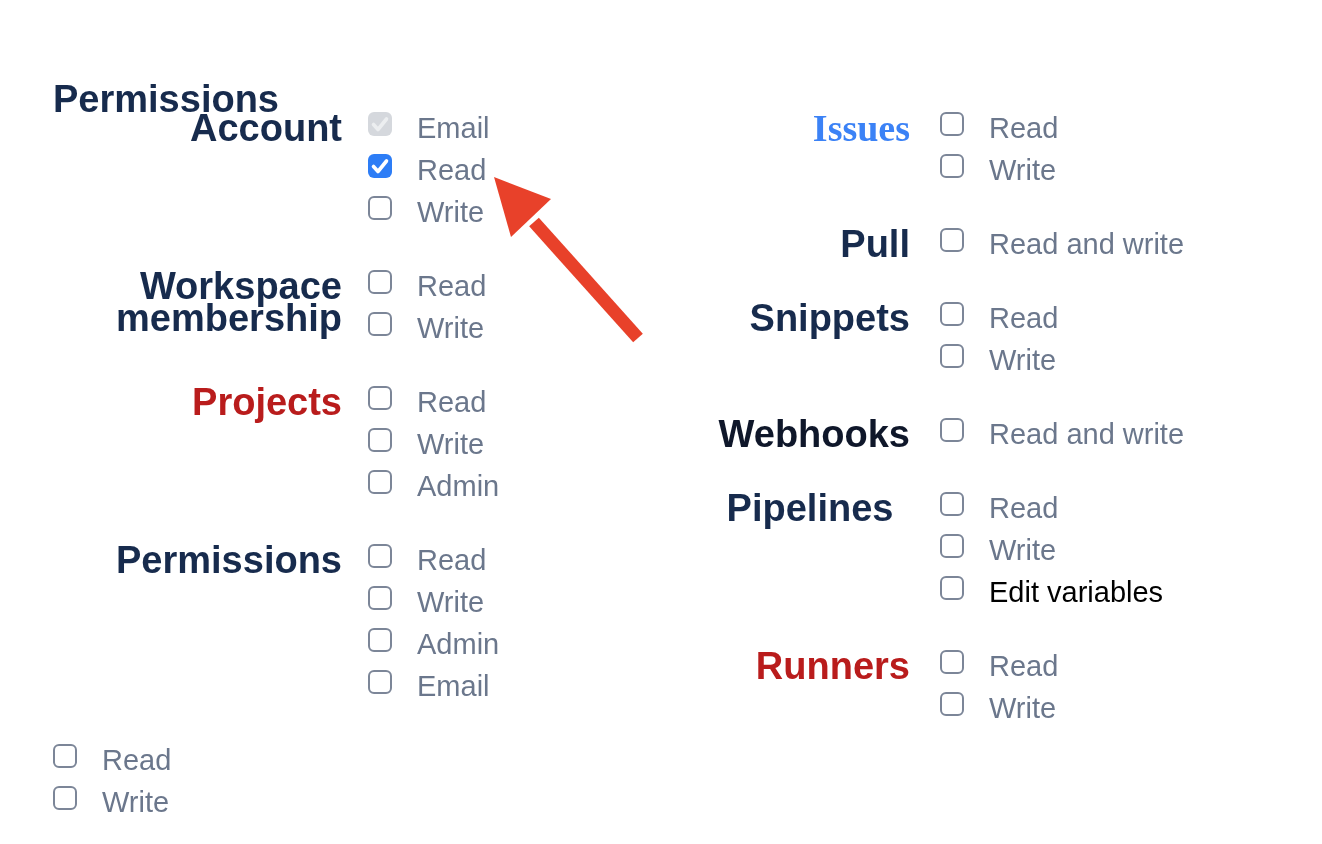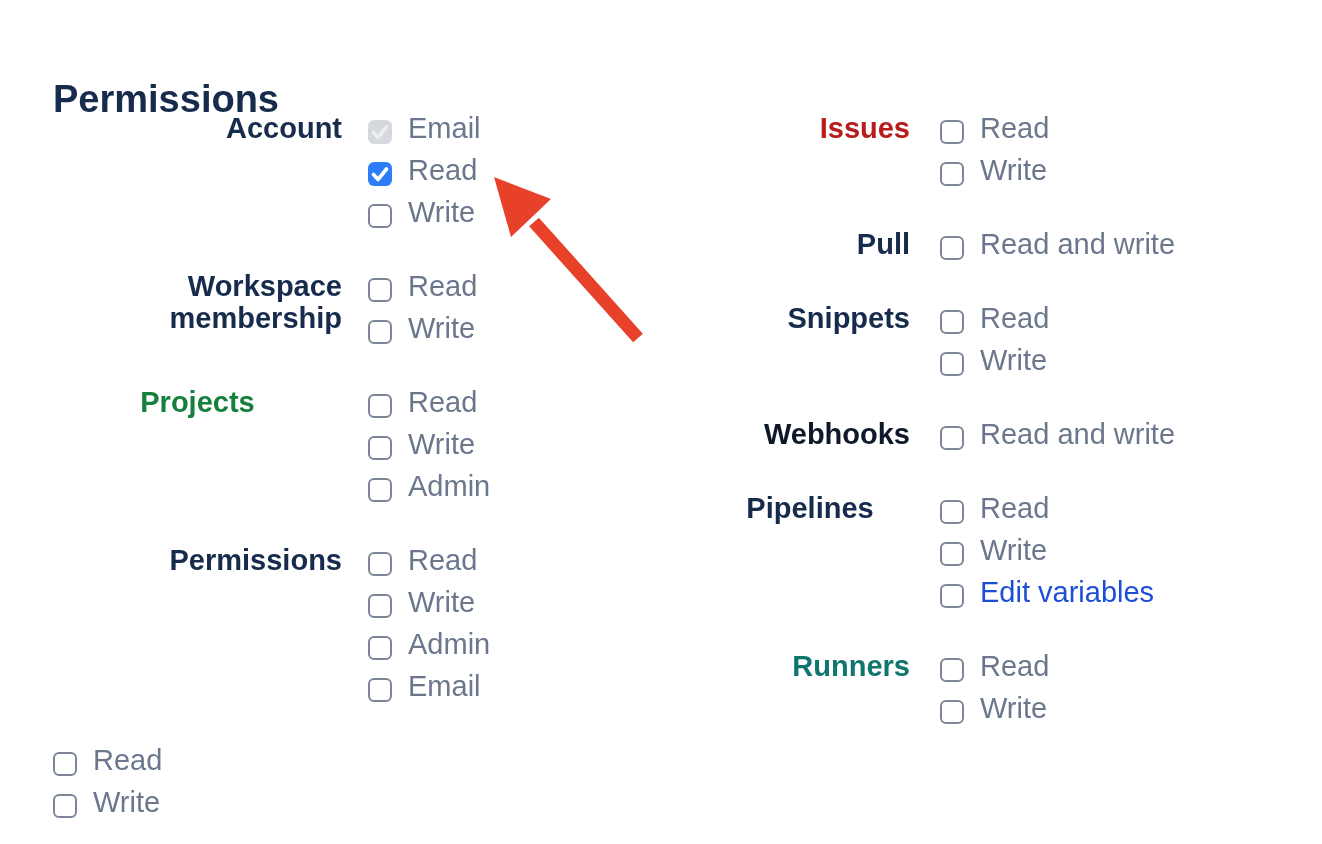--- a/index.html
+++ b/index.html
@@ -34,35 +34,36 @@
   .perm-group {
     display: flex;
     align-items: flex-start;
     margin-bottom: 42px;
   }
   .col-left  .perm-group .group-label { width: 289px; margin-right: 26px; }
   .col-right .perm-group .group-label { width: 200px; margin-right: 30px; }
   .group-label {
     flex: none;
     text-align: right;
-    font-size: 29px;
+    font-size: 38px;
     font-weight: 700;
     color: #172B4D;
     line-height: 32px;
   }
   .options {
     display: flex;
     flex-direction: column;
     gap: 10px;
   }
   .option-row {
     display: flex;
-    align-items: flex-end;
+    align-items: flex-start;
     height: 32px;
     cursor: pointer;
+    gap: 9px;
   }
   .checkbox {
     flex: none;
     width: 24px;
     height: 24px;
     border-radius: 6px;
     box-sizing: border-box;
     margin-right: 16px;
     position: relative;
   }
@@ -139,21 +140,21 @@
             <span class="checkbox unchecked" style="border-color: rgb(124, 134, 152);"></span>
             <span class="option-label" style="color: rgb(107, 119, 140);">Read</span>
           </label>
           <label class="option-row">
             <span class="checkbox unchecked" style="border-color: rgb(124, 134, 152);"></span>
             <span class="option-label" style="color: rgb(107, 119, 140);">Write</span>
           </label>
         </div>
       </div>
       <div class="perm-group">
-        <div class="group-label" style="color: #15803d; text-align: center;">Projects</div>
+        <div class="group-label" style="color: #b91c1c;">Projects</div>
         <div class="options">
           <label class="option-row">
             <span class="checkbox unchecked" style="border-color: rgb(124, 134, 152);"></span>
             <span class="option-label" style="color: rgb(107, 119, 140);">Read</span>
           </label>
           <label class="option-row">
             <span class="checkbox unchecked" style="border-color: rgb(124, 134, 152);"></span>
             <span class="option-label" style="color: rgb(107, 119, 140);">Write</span>
           </label>
           <label class="option-row">
@@ -192,21 +193,21 @@
           <label class="option-row">
             <span class="checkbox unchecked" style="border-color: rgb(124, 134, 152);"></span>
             <span class="option-label" style="color: rgb(107, 119, 140);">Write</span>
           </label>
         </div>
       </div>
     </div>
 
   <div class="col col-right">
       <div class="perm-group">
-        <div class="group-label" style="color: #b91c1c;">Issues</div>
+        <div class="group-label" style="color: #3b82f6; font-family: Liberation Serif, serif;">Issues</div>
         <div class="options">
           <label class="option-row">
             <span class="checkbox unchecked" style="border-color: rgb(124, 134, 152);"></span>
             <span class="option-label" style="color: rgb(107, 119, 140);">Read</span>
           </label>
           <label class="option-row">
             <span class="checkbox unchecked" style="border-color: rgb(124, 134, 152);"></span>
             <span class="option-label" style="color: rgb(107, 119, 140);">Write</span>
           </label>
         </div>
@@ -248,26 +249,26 @@
           <label class="option-row">
             <span class="checkbox unchecked" style="border-color: rgb(124, 134, 152);"></span>
             <span class="option-label" style="color: rgb(107, 119, 140);">Read</span>
           </label>
           <label class="option-row">
             <span class="checkbox unchecked" style="border-color: rgb(124, 134, 152);"></span>
             <span class="option-label" style="color: rgb(107, 119, 140);">Write</span>
           </label>
           <label class="option-row">
             <span class="checkbox unchecked" style="border-color: rgb(124, 134, 152);"></span>
-            <span class="option-label" style="color: #1d4ed8;">Edit variables</span>
-          </label>
-        </div>
-      </div>
-      <div class="perm-group">
-        <div class="group-label" style="color: #0f766e;">Runners</div>
+            <span class="option-label" style="color: #000000;">Edit variables</span>
+          </label>
+        </div>
+      </div>
+      <div class="perm-group">
+        <div class="group-label" style="color: #b91c1c;">Runners</div>
         <div class="options">
           <label class="option-row">
             <span class="checkbox unchecked" style="border-color: rgb(124, 134, 152);"></span>
             <span class="option-label" style="color: rgb(107, 119, 140);">Read</span>
           </label>
           <label class="option-row">
             <span class="checkbox unchecked" style="border-color: rgb(124, 134, 152);"></span>
             <span class="option-label" style="color: rgb(107, 119, 140);">Write</span>
           </label>
         </div>

